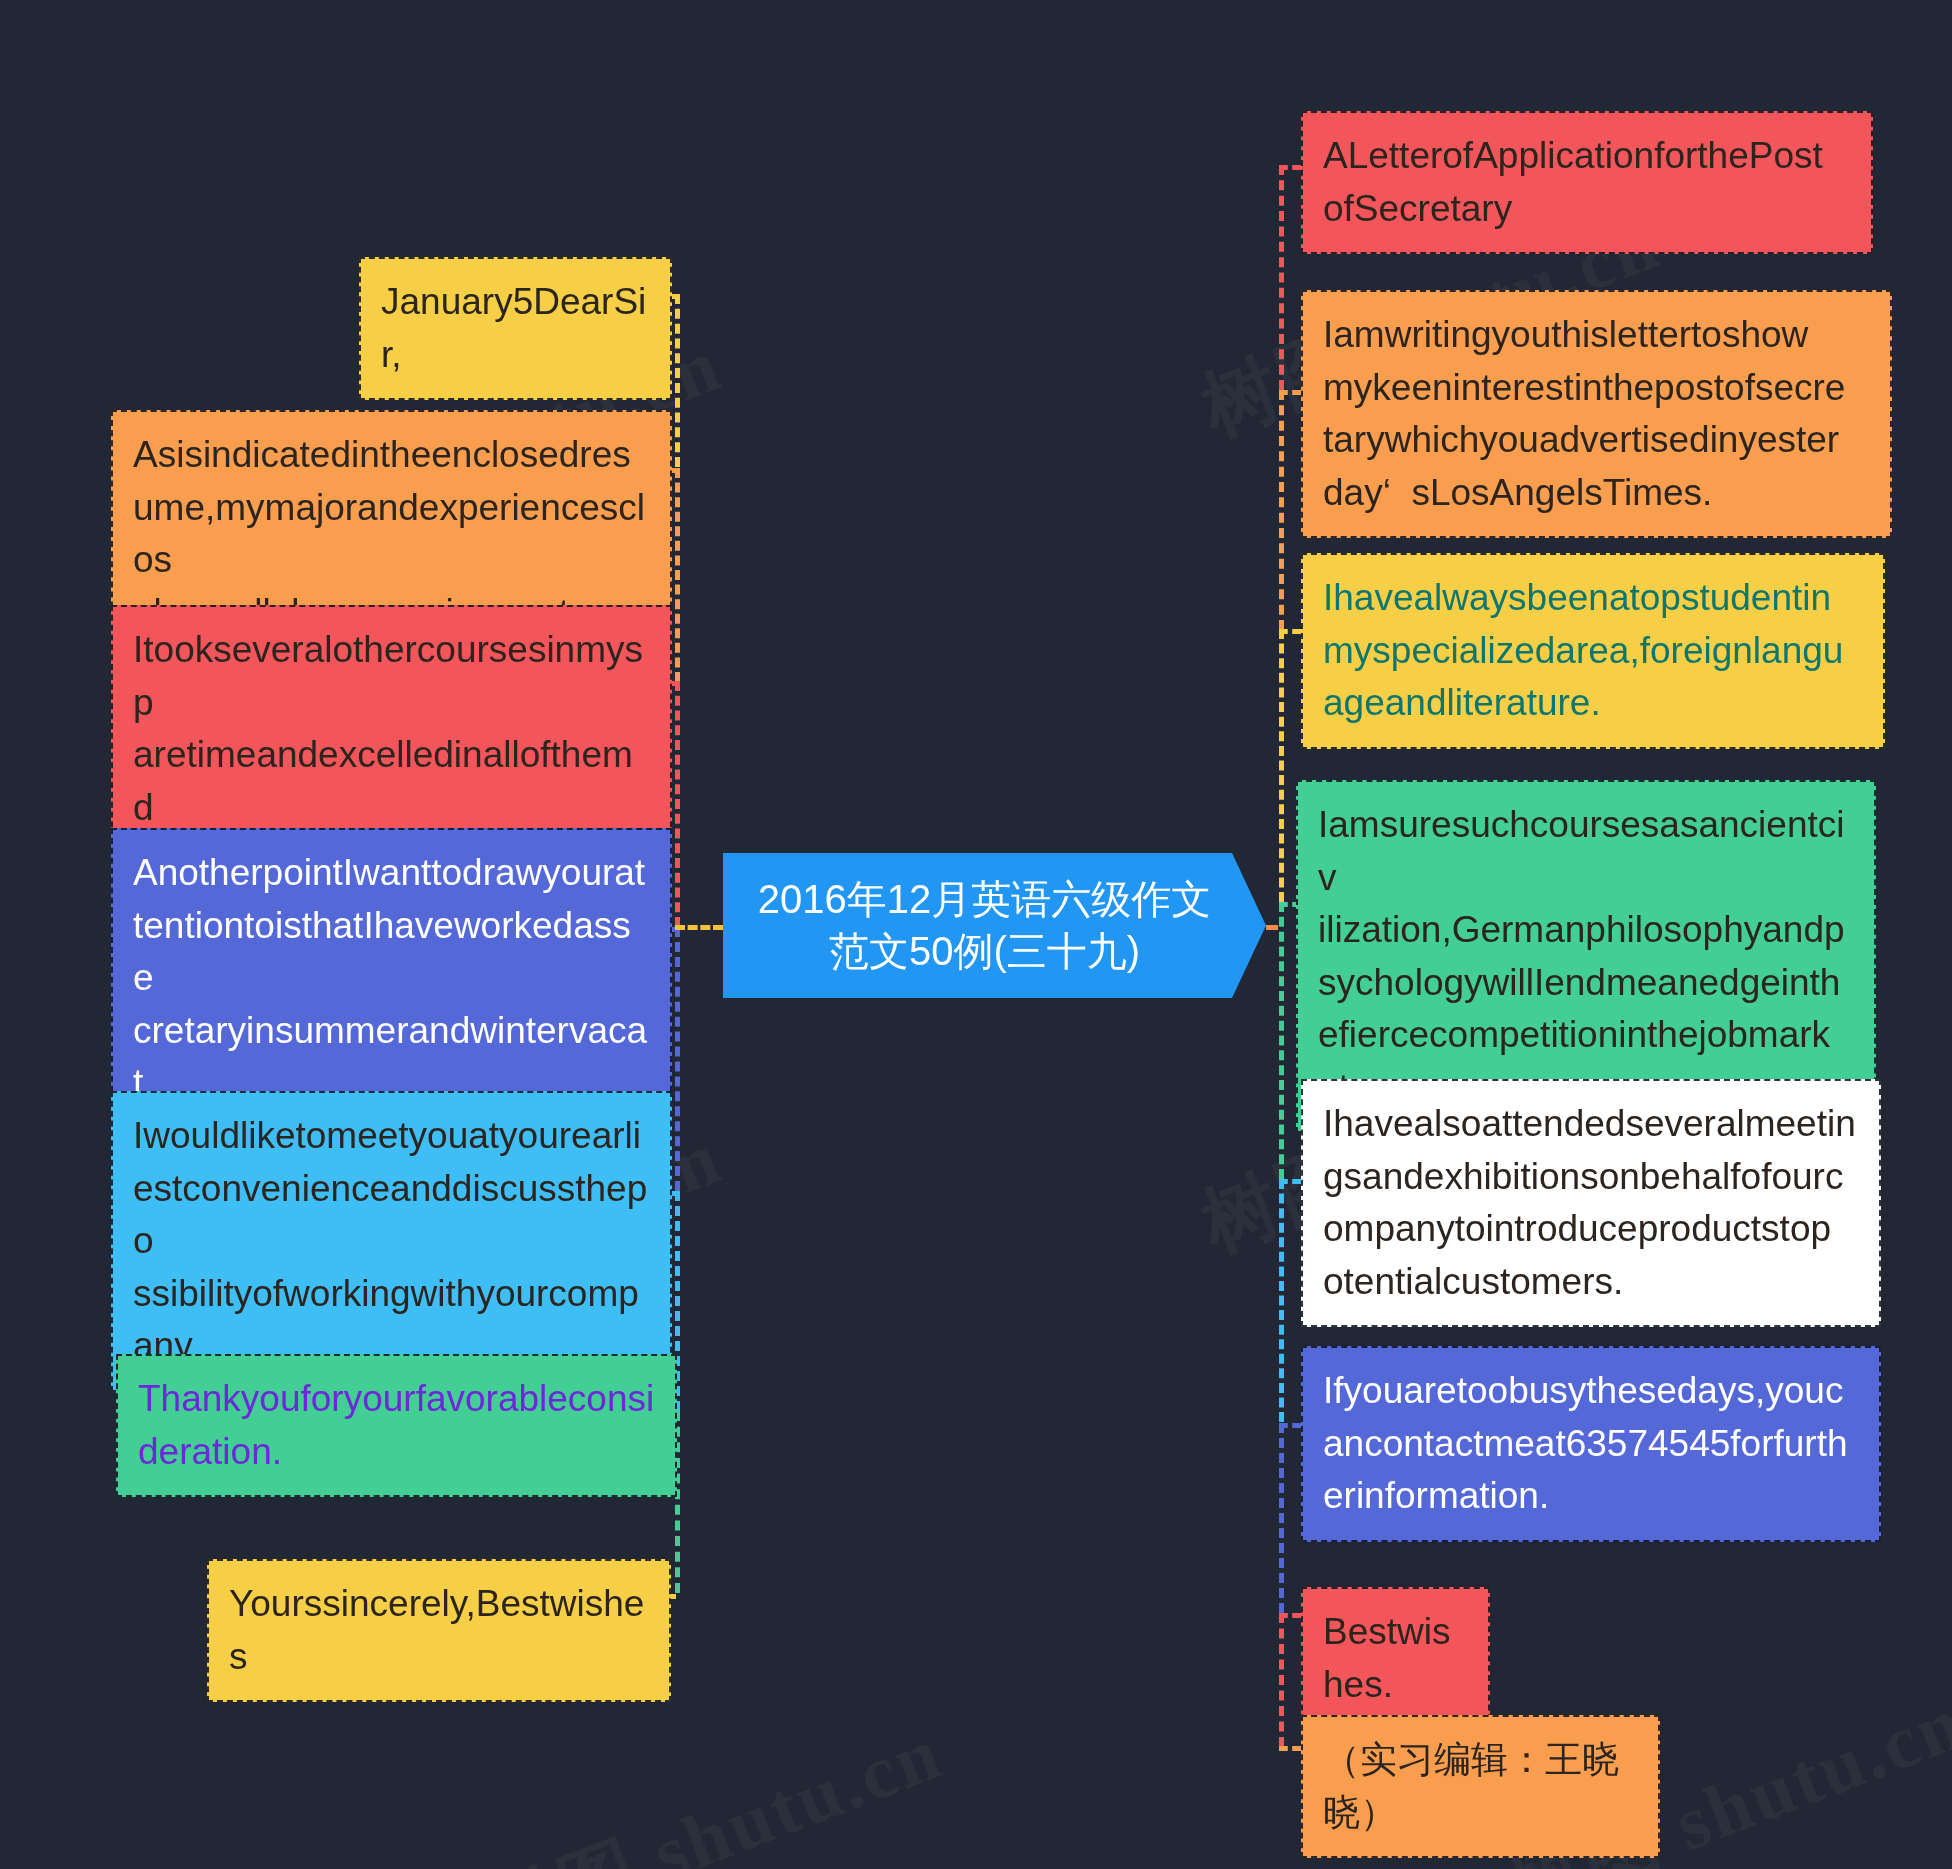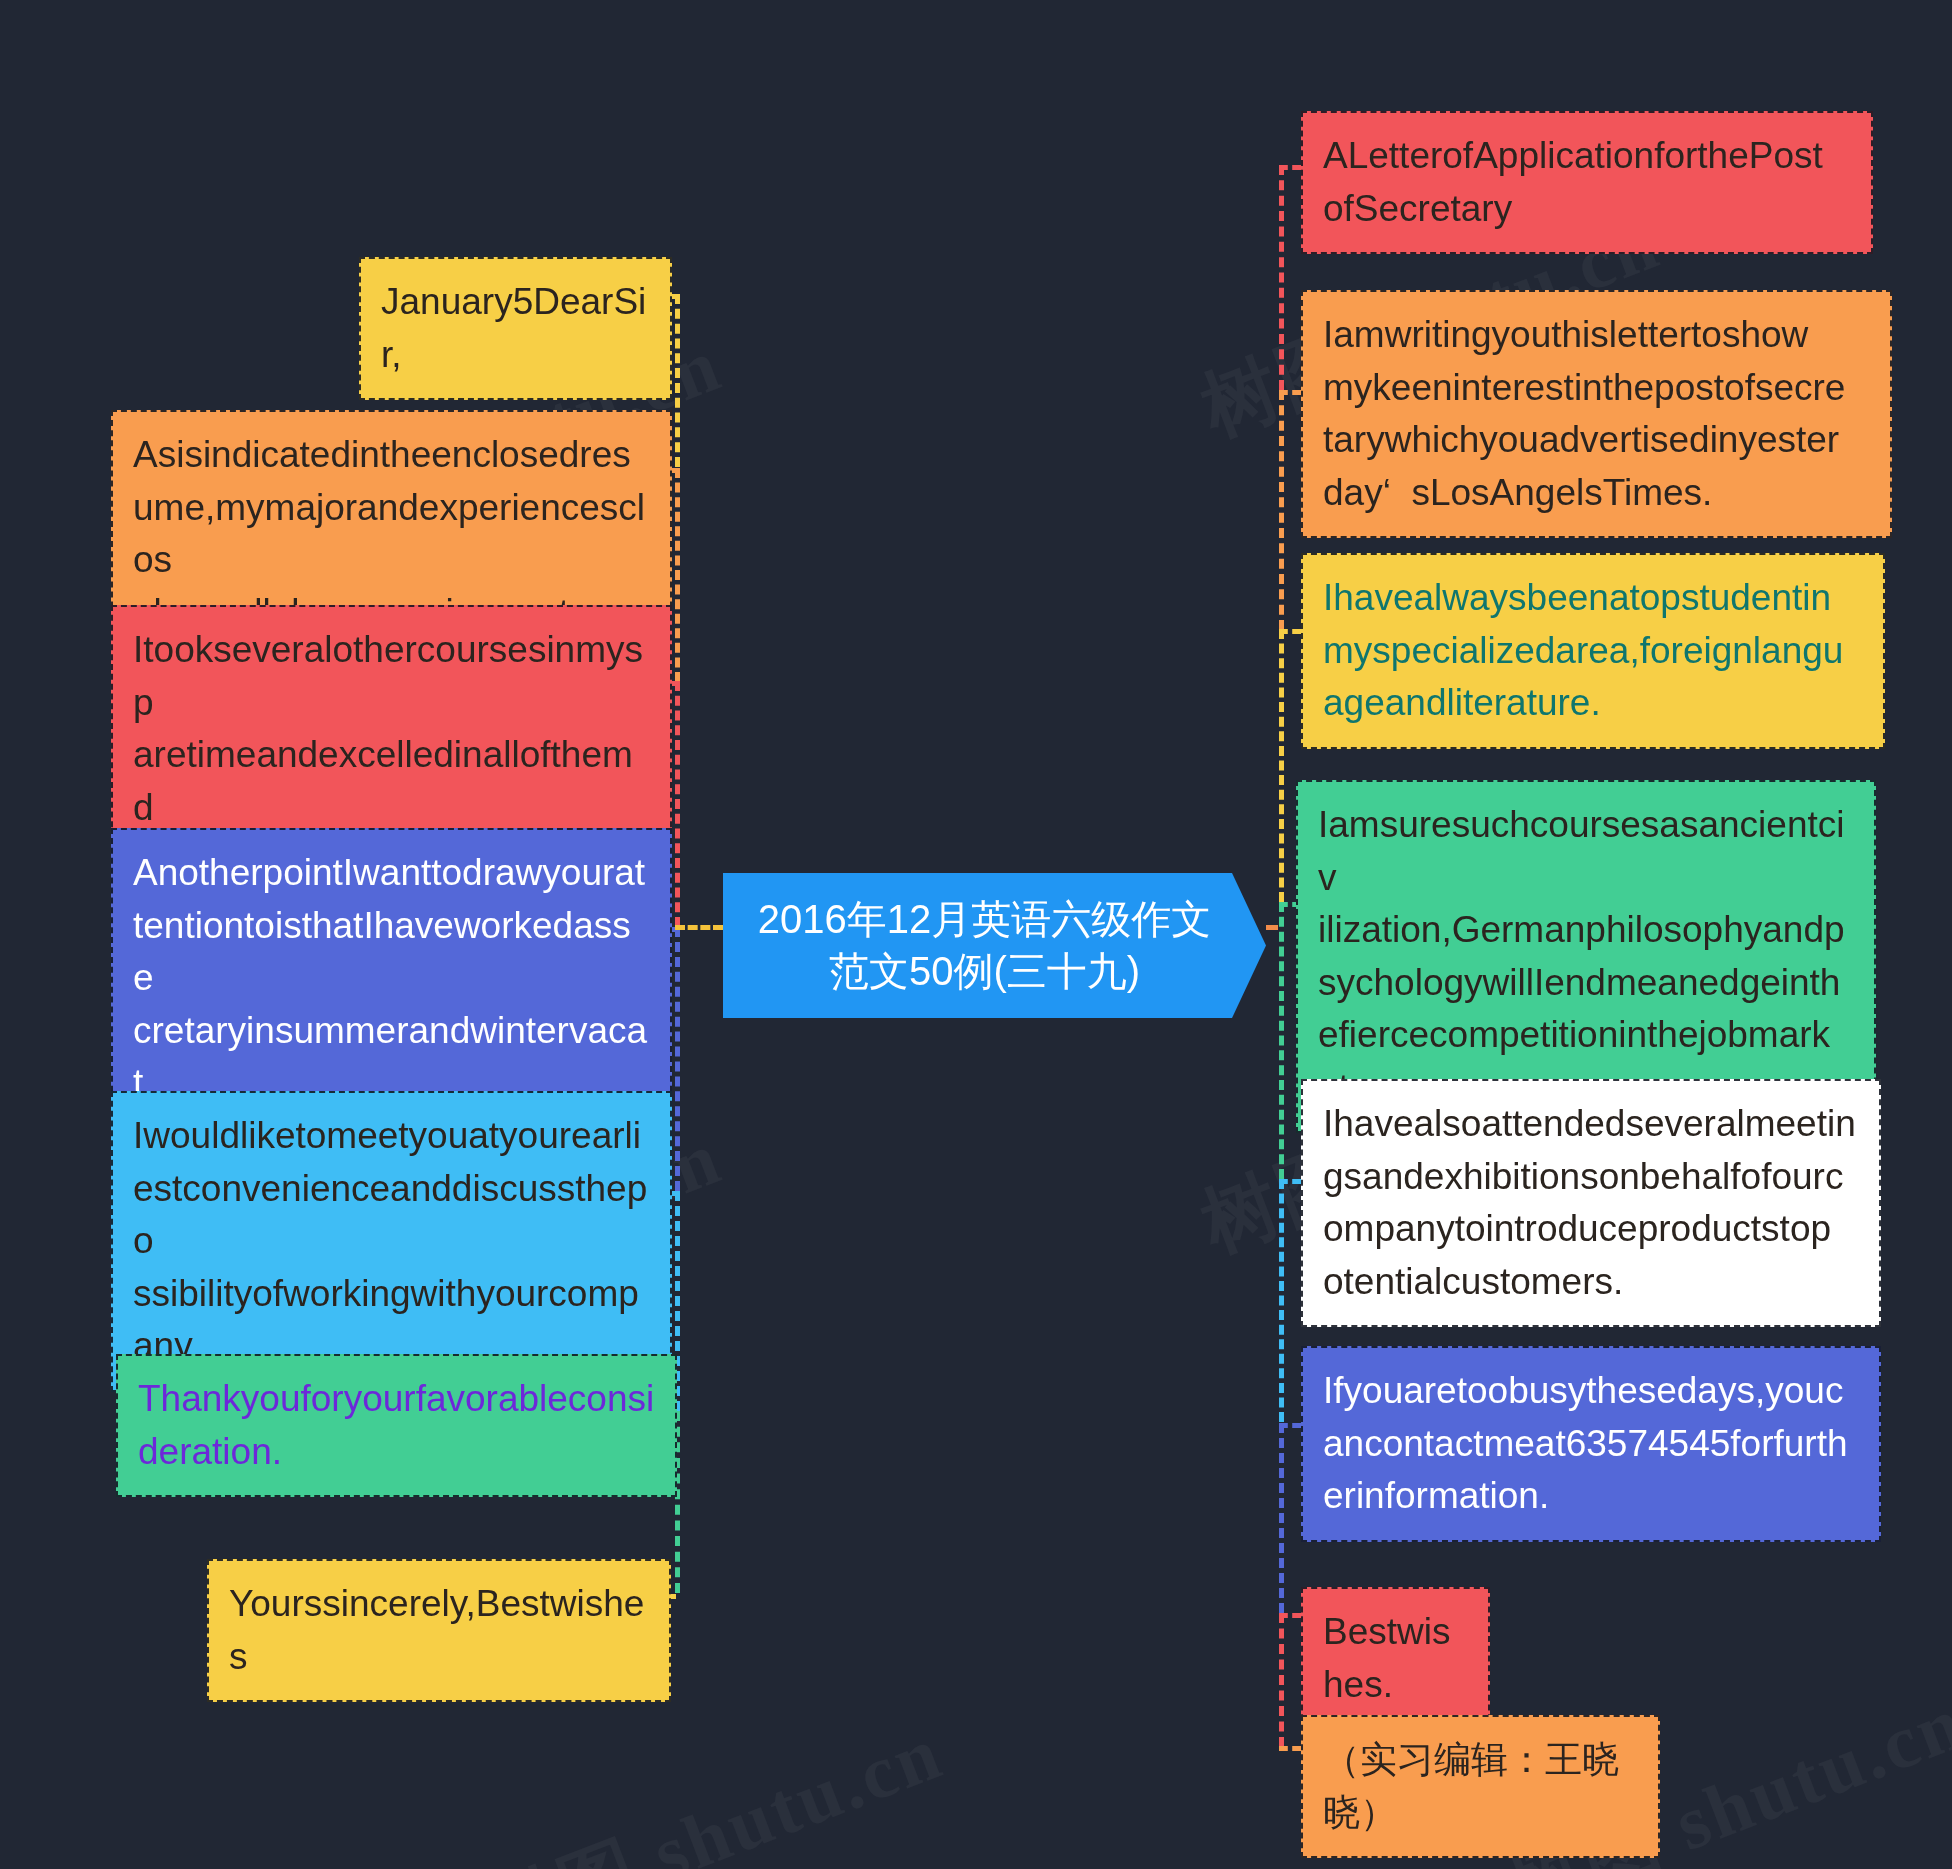--- a/index.html
+++ b/index.html
@@ -121,21 +121,21 @@
     <div class="stub" style="left: 1279px; width: 22px; top: 390px; border-top-color: rgb(249, 157, 79);"></div>
     <div class="stub" style="left: 1279px; width: 22px; top: 629px; border-top-color: rgb(247, 207, 70);"></div>
     <div class="stub" style="left: 1279px; width: 22px; top: 902px; border-top-color: rgb(66, 206, 148);"></div>
     <div class="stub" style="left: 1279px; width: 22px; top: 1179px; border-top-color: rgb(63, 189, 245);"></div>
     <div class="stub" style="left: 1279px; width: 22px; top: 1423px; border-top-color: rgb(84, 104, 216);"></div>
     <div class="stub" style="left: 1279px; width: 22px; top: 1613px; border-top-color: rgb(242, 85, 90);"></div>
     <div class="stub" style="left: 1279px; width: 22px; top: 1746px; border-top-color: rgb(249, 157, 79);"></div>
     <div class="stub" style="left: 1266px; width: 12.2px; top: 925px; border-top-color: rgb(242, 140, 74);"></div>
   </div>
 
-<div class="central" id="central-node" style="background: rgb(33, 150, 243); color: rgb(255, 255, 255); margin-top: 20px;">
+<div class="central" id="central-node" style="background: rgb(33, 150, 243); color: rgb(255, 255, 255);">
   <span class="central-text">2016年12月英语六级作文范文50例(三十九)</span>
 </div>
 
 <div class="canvas" id="node-layer">
     <div class="node dark" style="left: 359px; top: 257px; width: 313px; min-height: 75px; background: rgb(247, 207, 70); color: rgb(43, 36, 31);"><span>January5DearSir,</span></div>
     <div class="node dark" style="left: 111px; top: 410px; width: 561px; min-height: 153px; background: rgb(249, 157, 79); color: rgb(43, 36, 31);"><span>Asisindicatedintheenclosedresume,mymajorandexperiencesclos
 elyparallelyourrequirement.</span></div>
     <div class="node dark" style="left: 111px; top: 605px; width: 561px; min-height: 153px; background: rgb(242, 85, 90); color: rgb(43, 36, 31);"><span>Itookseveralothercoursesinmysp
 aretimeandexcelledinallofthemd
 uetomyhardwork.</span></div>

